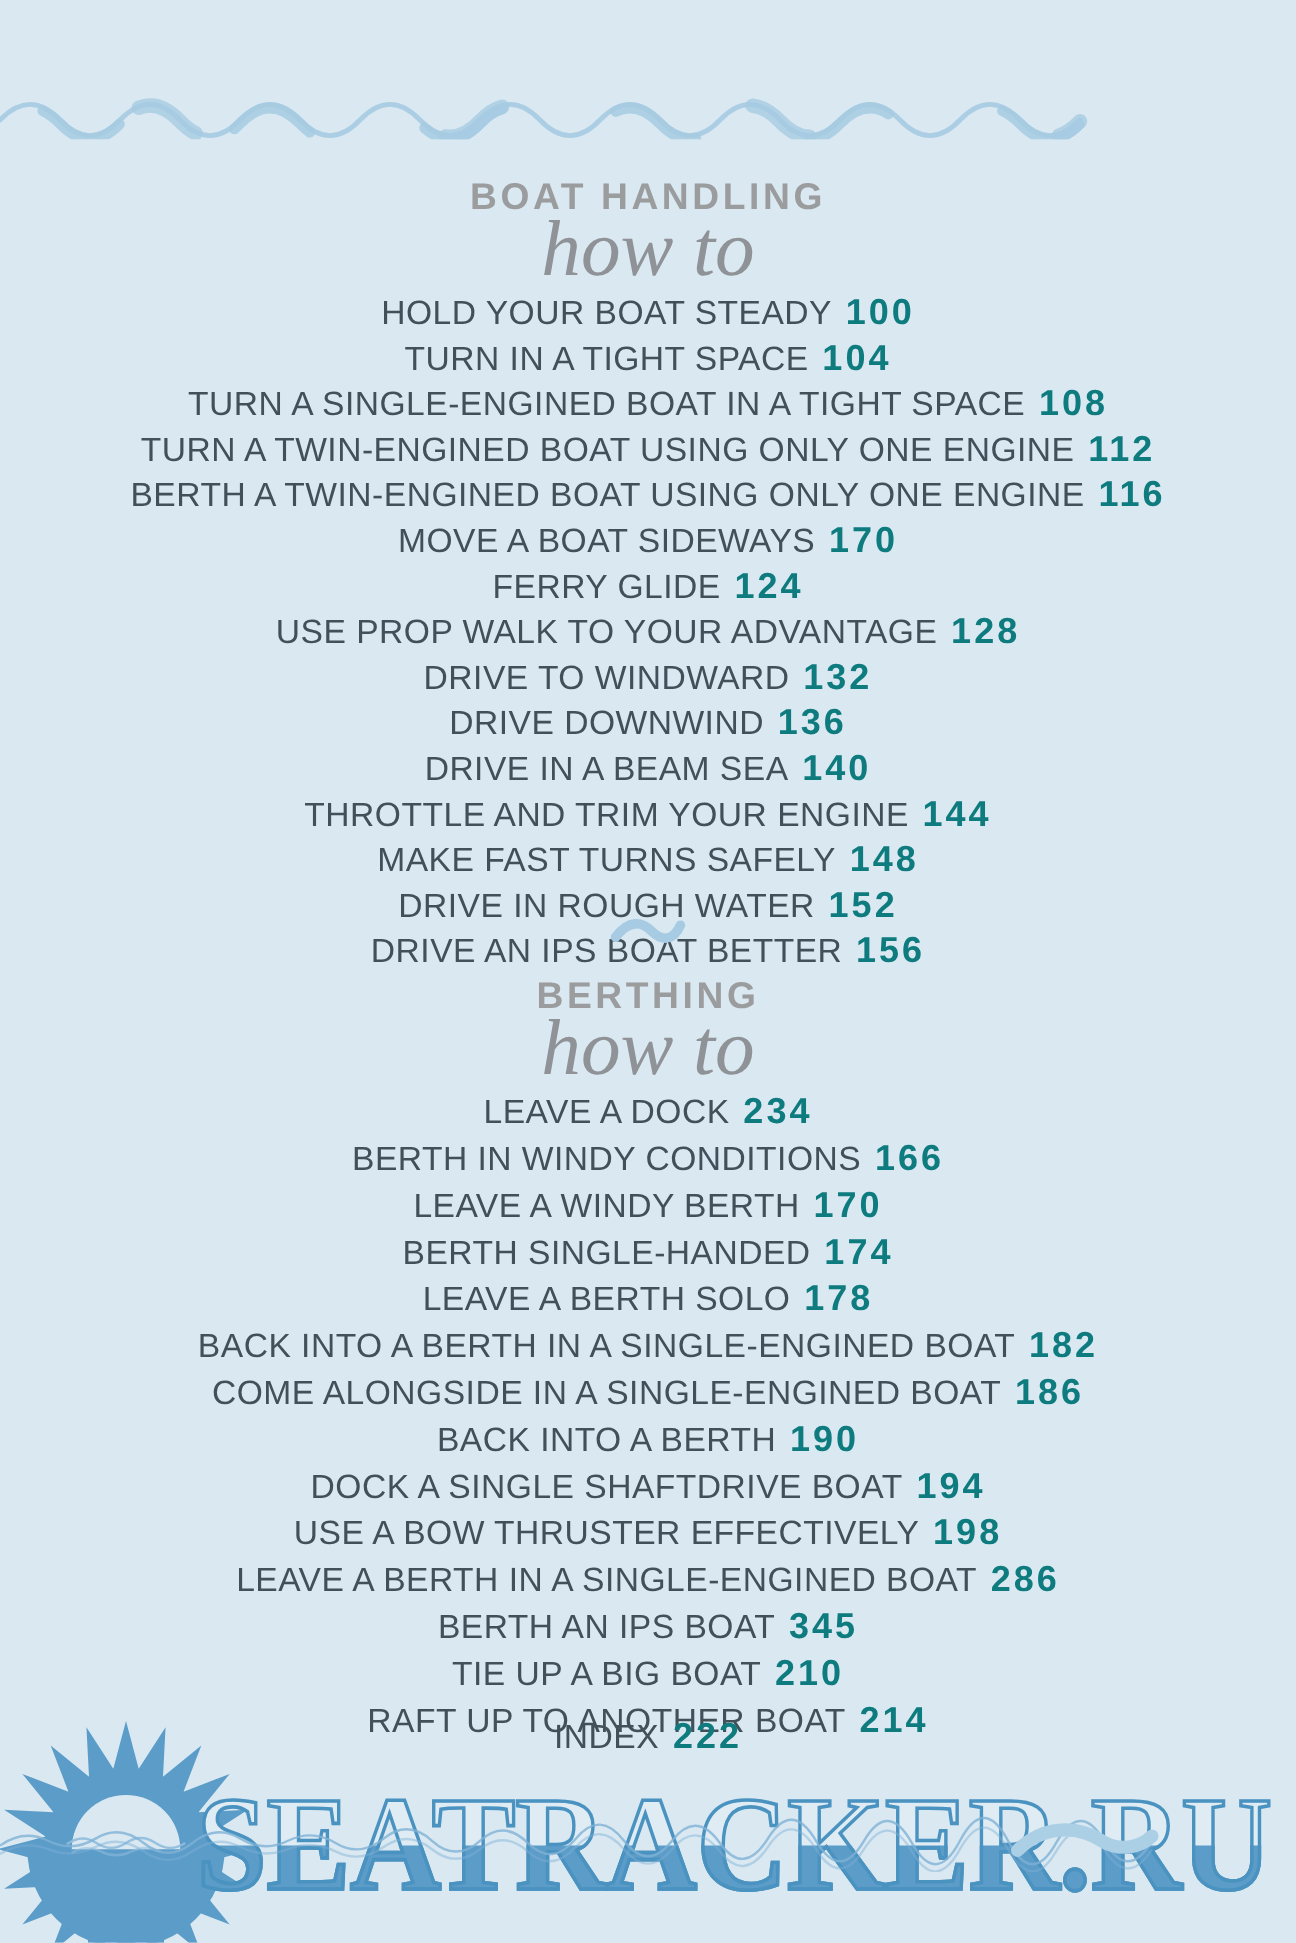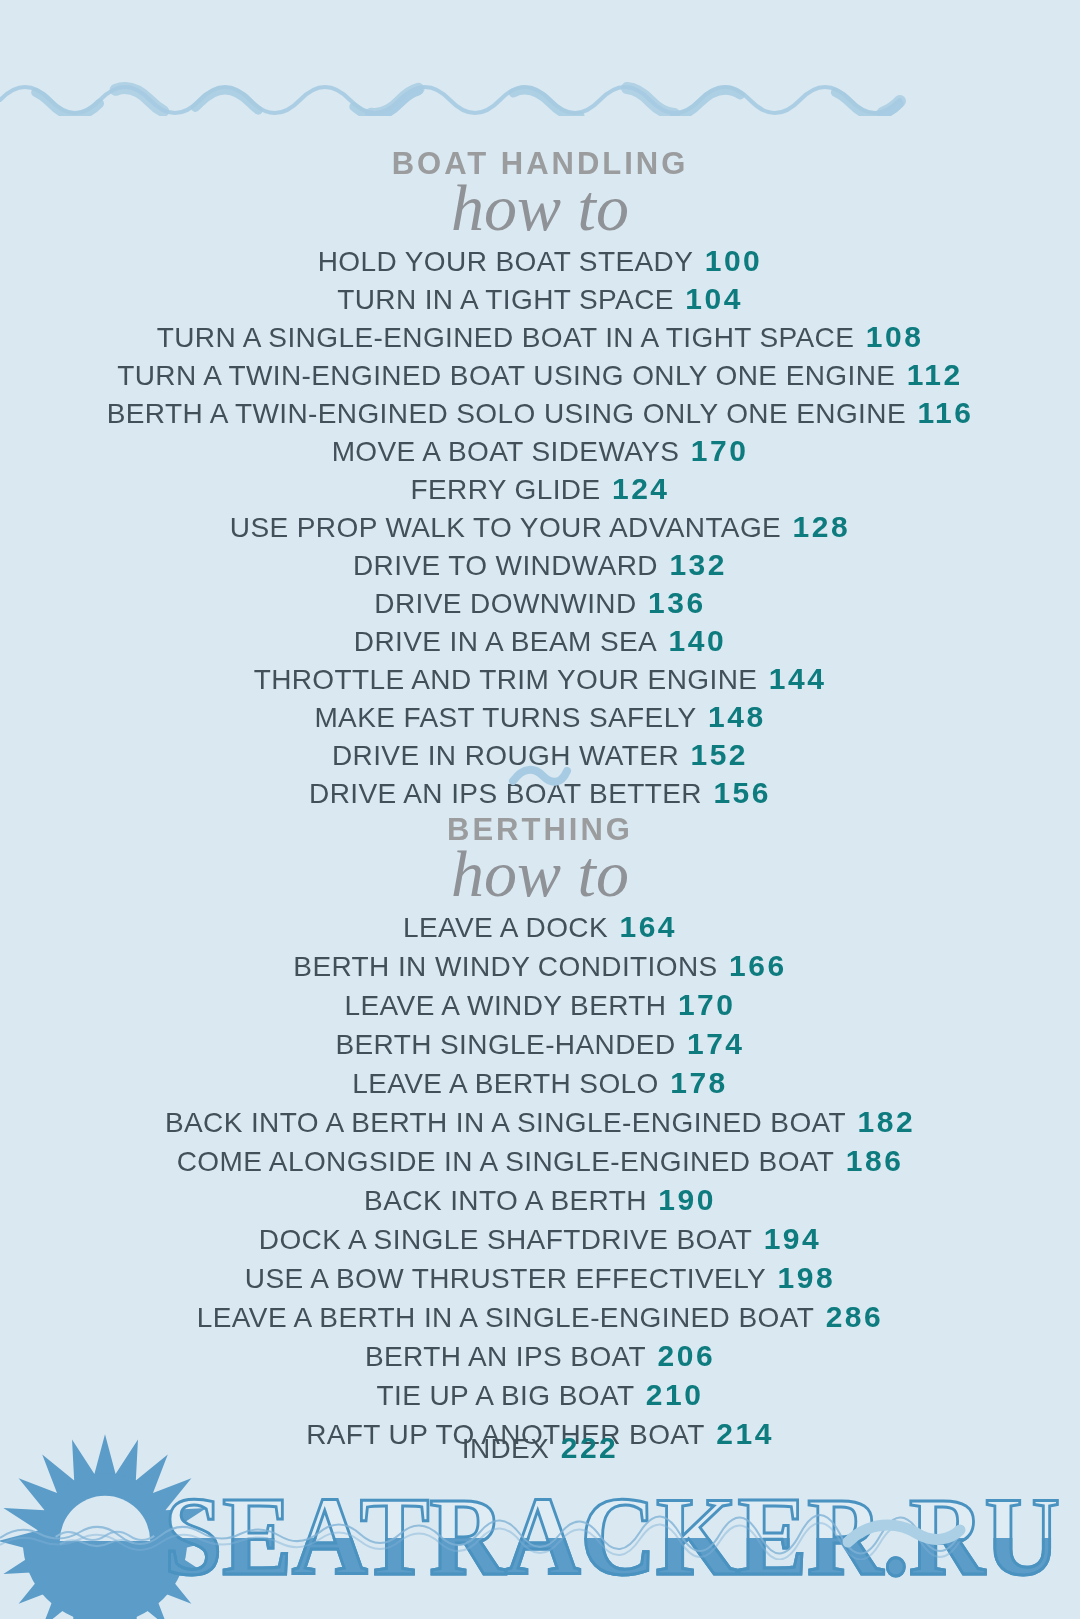--- a/index.html
+++ b/index.html
@@ -77,21 +77,21 @@
       </li>
         <li>
         <span class="item-label">TURN A SINGLE-ENGINED BOAT IN A TIGHT SPACE</span>
         <span class="item-page">108</span>
       </li>
         <li>
         <span class="item-label">TURN A TWIN-ENGINED BOAT USING ONLY ONE ENGINE</span>
         <span class="item-page">112</span>
       </li>
         <li>
-        <span class="item-label">BERTH A TWIN-ENGINED SOLO USING ONLY ONE ENGINE</span>
+        <span class="item-label">BERTH A TWIN-ENGINED BOAT USING ONLY ONE ENGINE</span>
         <span class="item-page">116</span>
       </li>
         <li>
         <span class="item-label">MOVE A BOAT SIDEWAYS</span>
         <span class="item-page">170</span>
       </li>
         <li>
         <span class="item-label">FERRY GLIDE</span>
         <span class="item-page">124</span>
       </li>
@@ -133,21 +133,21 @@
   <svg class="divider" width="64" height="30" viewBox="0 0 64 30">
     <path class="tilde-path" d="M5,19 C16,4 27,6 35,14 S53,23 59,9"></path>
   </svg>
 
   <section class="toc-section section-b">
     <h2 class="section-title">BERTHING</h2>
     <div class="section-subtitle">how to</div>
     <ul class="toc-list lh34">
         <li>
         <span class="item-label">LEAVE A DOCK</span>
-        <span class="item-page">164</span>
+        <span class="item-page">234</span>
       </li>
         <li>
         <span class="item-label">BERTH IN WINDY CONDITIONS</span>
         <span class="item-page">166</span>
       </li>
         <li>
         <span class="item-label">LEAVE A WINDY BERTH</span>
         <span class="item-page">170</span>
       </li>
         <li>
@@ -177,21 +177,21 @@
         <li>
         <span class="item-label">USE A BOW THRUSTER EFFECTIVELY</span>
         <span class="item-page">198</span>
       </li>
         <li>
         <span class="item-label">LEAVE A BERTH IN A SINGLE-ENGINED BOAT</span>
         <span class="item-page">286</span>
       </li>
         <li>
         <span class="item-label">BERTH AN IPS BOAT</span>
-        <span class="item-page">206</span>
+        <span class="item-page">345</span>
       </li>
         <li>
         <span class="item-label">TIE UP A BIG BOAT</span>
         <span class="item-page">210</span>
       </li>
         <li>
         <span class="item-label">RAFT UP TO ANOTHER BOAT</span>
         <span class="item-page">214</span>
       </li>
       </ul>

